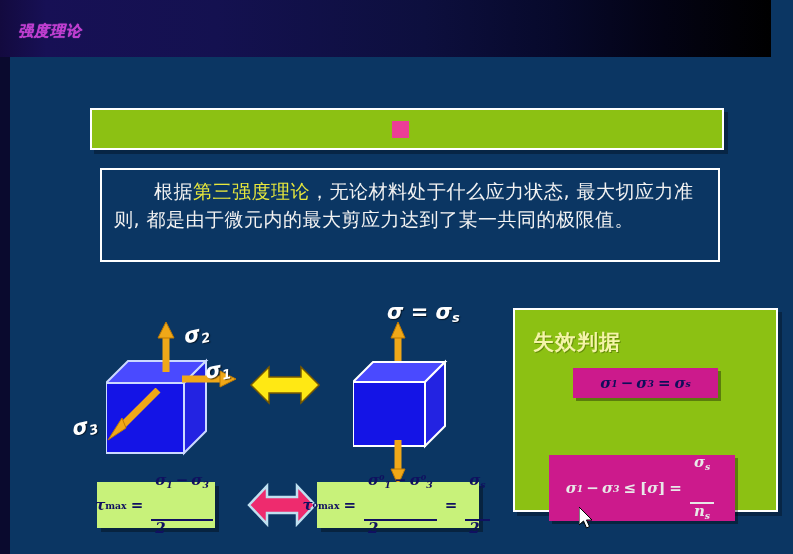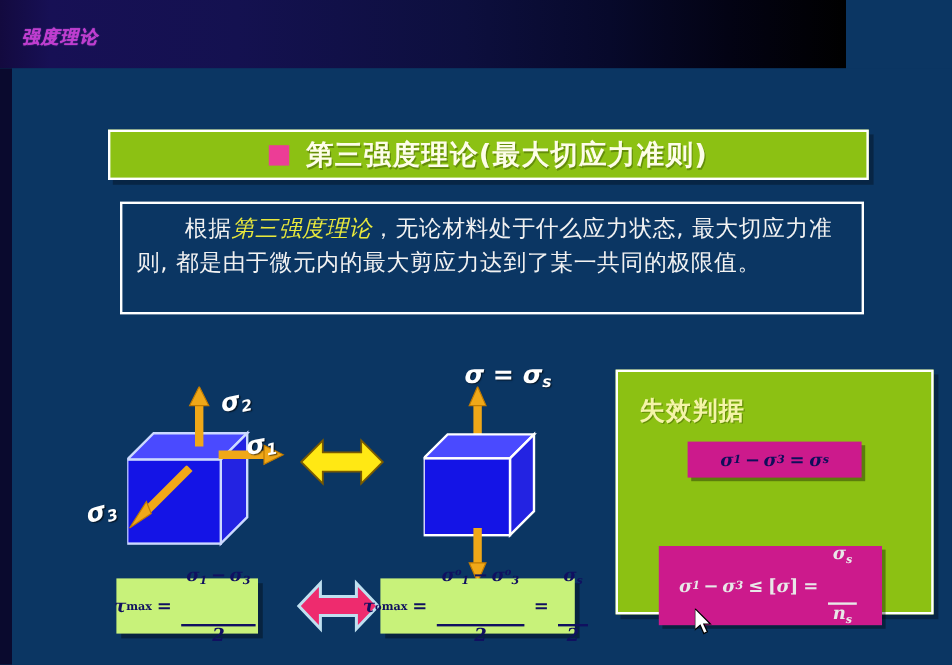--- a/index.html
+++ b/index.html
@@ -6,21 +6,21 @@
   body{
     width:793px;height:554px;overflow:hidden;
     background:#0b3663;
     font-family:"DejaVu Sans","Liberation Sans",sans-serif;
     position:relative;
   }
   .slide{position:absolute;inset:0;width:793px;height:554px;overflow:hidden;}
 
   
   .header{
-    position:absolute;left:0;top:0;width:705px;height:57px;
+    position:absolute;left:0;top:0;width:771px;height:57px;
     background:linear-gradient(90deg,#130a3f 0%,#171055 6%,#141150 28%,#0d0f3e 55%,#07092b 72%,#030314 86%,#000000 100%);
     text-decoration:underline;
   }
   .hdr-left{
     position:absolute;left:18px;top:22px;
     font-size:15px;font-weight:bold;font-style:italic;
     color:#c03cd0;letter-spacing:1px;
     text-shadow:0 0 1px #e060f0;
     font-family:"DejaVu Sans","Liberation Sans",sans-serif;
   }
@@ -64,21 +64,21 @@
   
   .para-box{
     position:absolute;left:100px;top:168px;width:620px;height:94px;
     border:2px solid #ffffff;background:#0b3663;
     box-sizing:border-box;padding:7px 12px 0 12px;
   }
   .para-text{
     font-size:19px;line-height:28px;color:#f2f2f2;
     text-indent:40px;letter-spacing:.5px;
   }
-  .para-text .hl{color:#e8e83c;font-style:italic;}
+  .para-text .hl{color:#e8e83c;}
 
   .cube{position:absolute;}
   .cube .face-top{position:absolute;background:#4a4aff;border:2px solid #c9d8ff;box-sizing:border-box;}
 
   .sig-lbl{
     position:absolute;color:#ffffff;font-style:italic;font-weight:bold;
     text-shadow:1px 1px 1px rgba(0,0,0,.6);white-space:nowrap;
   }
   .sig-lbl .sub{font-size:.62em;vertical-align:-.25em;font-style:italic;}
 
@@ -93,21 +93,21 @@
     color:#101060;
   }
   .formula{
     font-family:"DejaVu Serif","Liberation Serif",serif;
     font-style:italic;font-weight:bold;white-space:nowrap;
     display:inline-flex;align-items:center;
   }
   .frac{display:inline-flex;flex-direction:column;align-items:center;
         vertical-align:middle;margin:0 4px;line-height:1.05;}
   .frac .num{padding:0 4px;}
-  .frac .den{border-top:2px solid currentColor;padding:0 4px;width:100%;text-align:center;box-sizing:border-box;margin-top:30px;}
+  .frac .den{border-top:2px solid currentColor;padding:0 4px;width:100%;box-sizing:border-box;margin-top:30px;}
   .sub{font-size:.62em;vertical-align:-.3em;}
   .sup{font-size:.55em;vertical-align:.55em;}
   .rom{font-style:normal;}
 
   
   .panel{
     position:absolute;left:513px;top:308px;width:265px;height:204px;
     background:#8cc113;border:2px solid #ffffff;
     box-shadow:4px 4px 0 rgba(0,0,0,.30);
     box-sizing:border-box;
@@ -135,21 +135,20 @@
   <div class="header">
     <div class="hdr-left">强度理论</div>
   </div>
   <div class="hdr-rule"></div>
 
   <div class="bg-body"></div>
   <div class="bg-leftstrip"></div>
 
   <div class="title-box">
     <span class="title-bullet"></span>
-    <span class="title-text">第三强度理论(最大切应力准则)</span>
   </div>
 
   <div class="para-box">
     <div class="para-text">
       <span>根据</span><span class="hl">第三强度理论</span><span>，无论材料处于什么应力状态, 最大切应力准则, 都是由于微元内的最大剪应力达到了某一共同的极限值。</span>
     </div>
   </div>
 
   <div>
 

